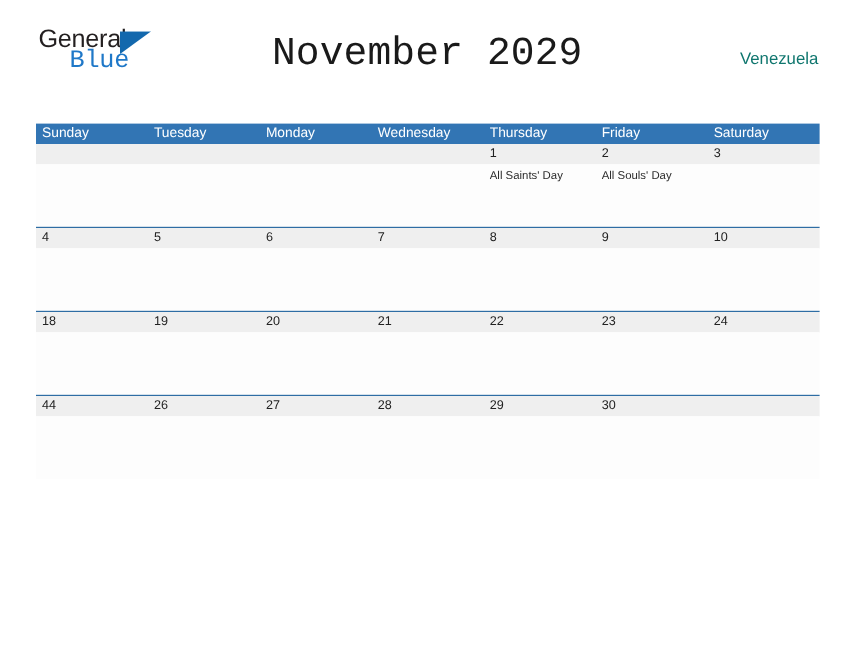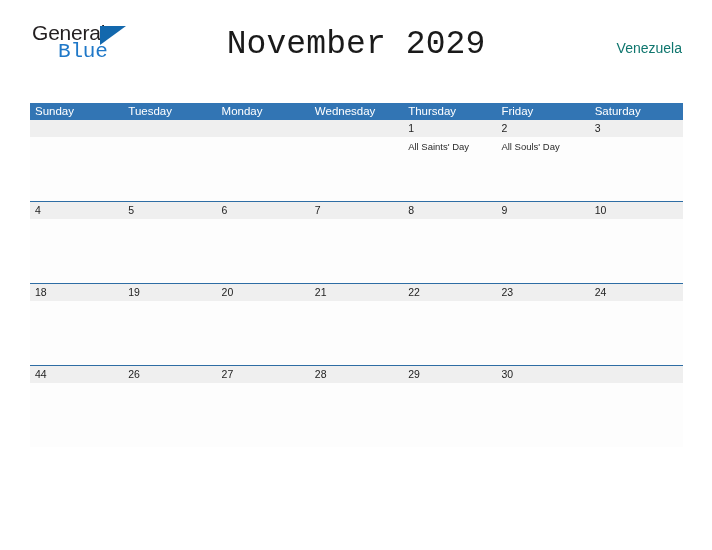--- a/index.html
+++ b/index.html
@@ -134,21 +134,21 @@
     line-height: 17px;
     color: #222222;
     padding-left: 5px;
     box-sizing: border-box;
     white-space: nowrap;
   }
 
   .event-band {
     display: flex;
     background: #fdfdfd;
-    height: 64px;
+    height: 52px;
   }
   .event-cell {
     flex: 1 1 0;
     padding: 4px 5px 0 5px;
     box-sizing: border-box;
     overflow: hidden;
   }
   .event-item {
     font-size: 9.5px;
     line-height: 12px;

